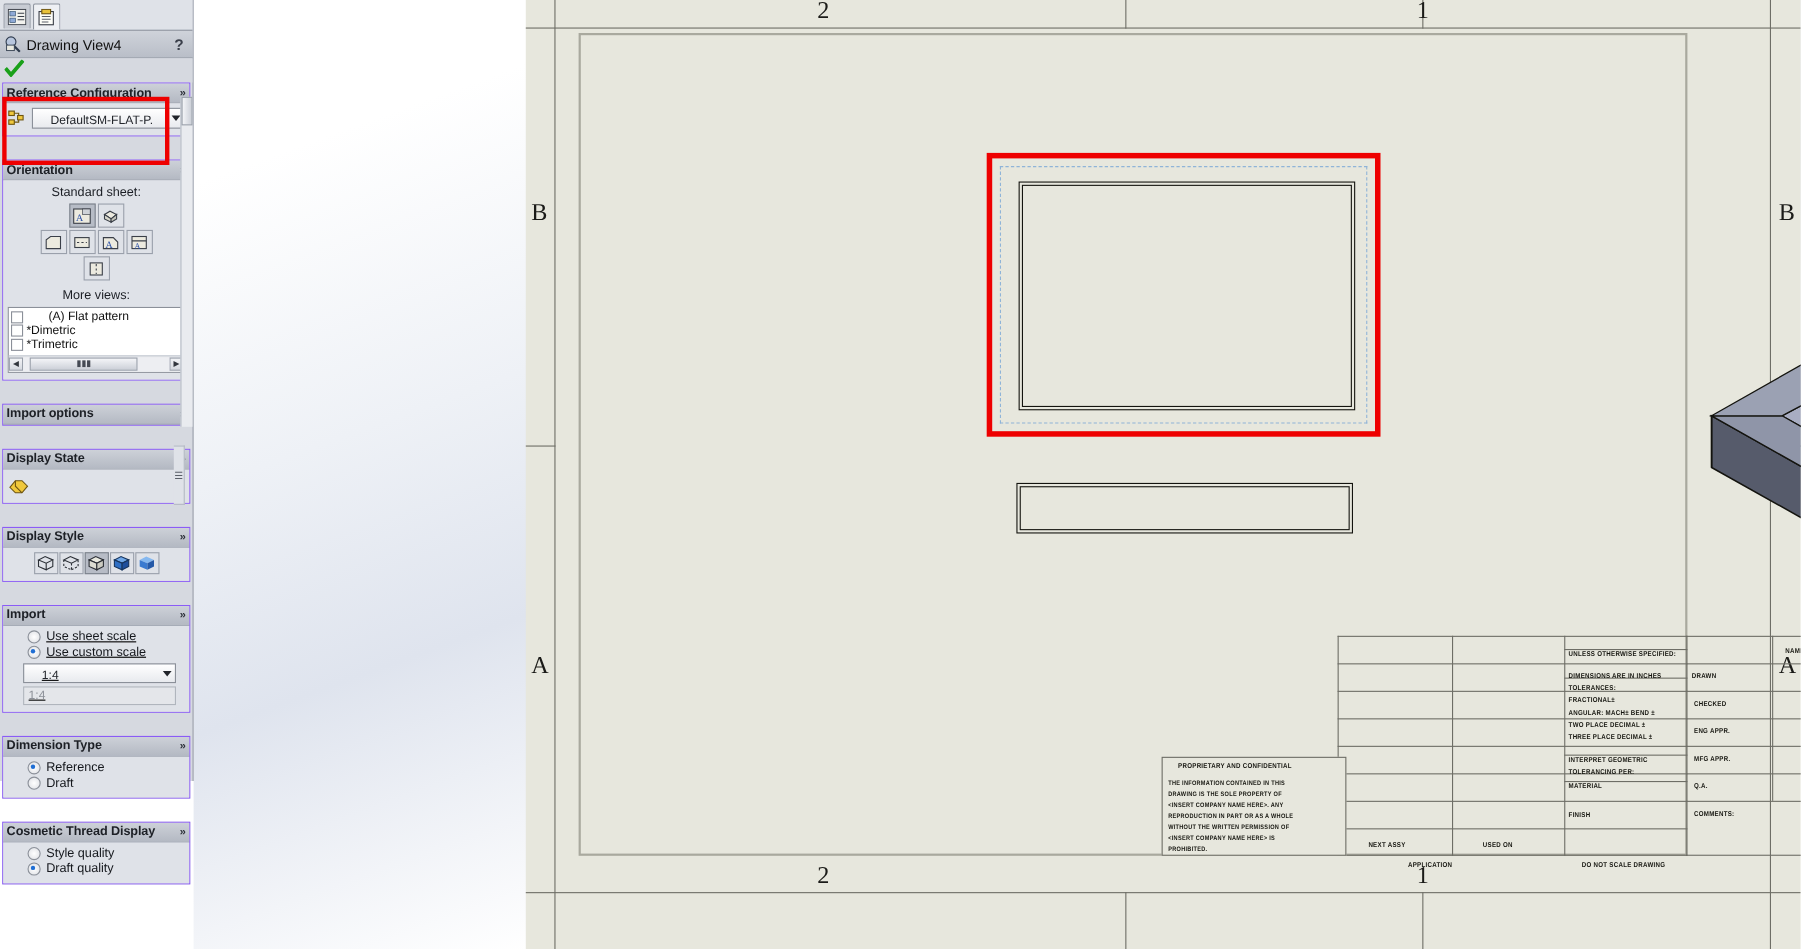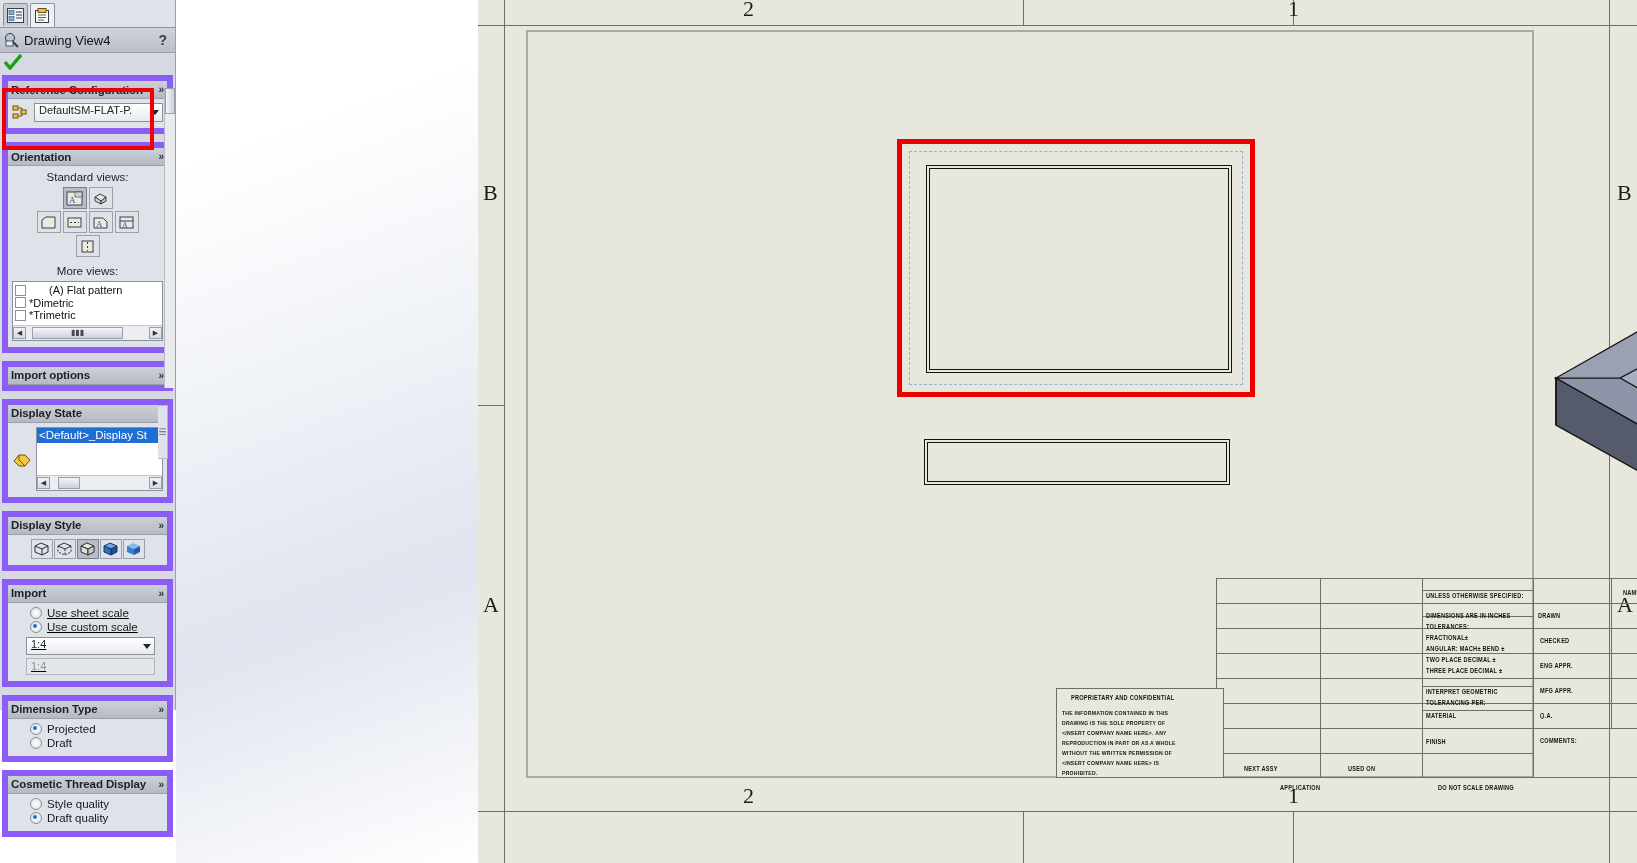--- a/index.html
+++ b/index.html
@@ -22,35 +22,35 @@
   .pm-tab.t2{left:30px;background:#eef0f4;height:24px;top:3px;}
 
   .pm-title{height:24px;background:linear-gradient(#cfd3da,#b9bec8);
      border-bottom:1px solid #9aa0ab;display:flex;align-items:center;padding:0 4px;}
   .pm-title-icon{width:16px;height:16px;margin-right:4px;flex:0 0 auto;}
   .pm-title-text{font-size:13px;color:#111;font-weight:400;flex:1;}
   .pm-help{font-size:14px;color:#3a3f4a;font-weight:bold;padding-right:4px;cursor:default;}
 
   .pm-ok{height:22px;display:flex;align-items:center;padding-left:4px;background:#d6d9e0;}
 
-  .sec{margin:0 2px 8px 2px;border:6px solid #8b5cf6;background:#dfe2e8;}
+  .sec{margin:0 2px 21px 2px;border:1px solid #8b5cf6;background:#dfe2e8;}
   .sec-head{height:17px;background:linear-gradient(#cdd1d8,#b4b9c3);
      border-bottom:1px solid #9aa0ab;display:flex;align-items:center;padding:0 3px;}
   .sec-head-t{font-size:11.5px;font-weight:bold;color:#1d2026;flex:1;letter-spacing:-0.1px;}
   .chev{font-size:10px;color:#2c3038;font-weight:bold;}
   .sec-body{padding:4px 4px 6px 4px;background:#dfe2e8;}
 
   
   .redbox{position:absolute;left:2px;top:88px;width:152px;height:62px;
      border:4px solid #ee0000;box-sizing:border-box;z-index:40;pointer-events:none;}
 
   .refrow{display:flex;align-items:center;gap:4px;}
   .cfgicon{width:18px;height:18px;flex:0 0 auto;}
   .combo{flex:1;height:19px;border:1px solid #8b9099;background:linear-gradient(#ffffff,#e8eaee);
-     display:flex;align-items:flex-start;font-size:11px;color:#23262c;padding-left:4px;
+     display:flex;align-items:flex-end;font-size:11px;color:#23262c;padding-left:16px;
      box-sizing:border-box;position:relative;}
   .combo .arrow{position:absolute;right:3px;top:6px;width:0;height:0;
      border-left:4px solid transparent;border-right:4px solid transparent;border-top:5px solid #21242a;}
 
   .subl{font-size:11.5px;color:#1b1e24;text-align:center;margin:1px 0 4px 0;}
   .viewgrid{display:flex;flex-direction:column;align-items:center;gap:2px;}
   .vrow{display:flex;gap:2px;justify-content:center;}
   .vbtn{width:24px;height:22px;border:1px solid #9aa0ab;background:#dfe2e8;
      display:flex;align-items:center;justify-content:center;box-sizing:border-box;}
   .vbtn.sel{background:#b7bcc6;border:1px solid #7c828c;}
@@ -342,21 +342,21 @@
         </div>
       </div>
     </div>
 
     <div class="sec">
       <div class="sec-head">
         <span class="sec-head-t">Orientation</span>
         <span class="chev">»</span>
       </div>
       <div class="sec-body">
-        <div class="subl">Standard views:</div>
+        <div class="subl">Standard sheet:</div>
         <div class="viewgrid">
           <div class="vrow">
             <div class="vbtn sel">
               <svg width="17" height="15" viewBox="0 0 17 15">
                   <rect x="1" y="1" width="15" height="13" fill="#eceadf" stroke="#3a3f48"></rect>
                   <rect x="9" y="1" width="7" height="5" fill="#cfd3d8" stroke="#3a3f48" stroke-width="0.6"></rect>
                   <text x="3" y="12" font-size="9" fill="#2b50a8" font-family="Liberation Serif, serif">A</text>
                 </svg>
             </div>
             <div class="vbtn">
@@ -440,31 +440,20 @@
         <span class="chev">»</span>
       </div>
       <div class="sec-body">
         <div class="dsrow">
           <span class="dsicon">
             <svg width="20" height="20" viewBox="0 0 20 20">
               <path d="M2 12 L7 6 L13 6 L18 11 L13 17 L7 17 Z" fill="#f0c83c" stroke="#6d5410"></path>
               <path d="M7 6 L7 11 L13 17" fill="none" stroke="#6d5410"></path>
             </svg>
           </span>
-          <span class="dsbox">
-            <span class="dssel">&lt;Default&gt;_Display St</span>
-            <span class="dsempty" style="display:block;"></span>
-            <span class="hscroll" style="display:flex;">
-              <span class="hs-arrow">◀</span>
-              <span class="hs-track">
-                <span class="dsthumb"></span>
-              </span>
-              <span class="hs-arrow">▶</span>
-            </span>
-          </span>
         </div>
       </div>
     </div>
 
     <div class="sec">
       <div class="sec-head">
         <span class="sec-head-t">Display Style</span>
         <span class="chev">»</span>
       </div>
       <div class="sec-body">
@@ -531,21 +520,21 @@
     </div>
 
     <div class="sec">
       <div class="sec-head">
         <span class="sec-head-t">Dimension Type</span>
         <span class="chev">»</span>
       </div>
       <div class="sec-body" style="padding-top:3px;">
         <div class="radio-line">
           <span class="rd on"></span>
-          <span>Projected</span>
+          <span>Reference</span>
         </div>
         <div class="radio-line">
           <span class="rd"></span>
           <span>Draft</span>
         </div>
       </div>
     </div>
 
     <div class="sec">
       <div class="sec-head">

